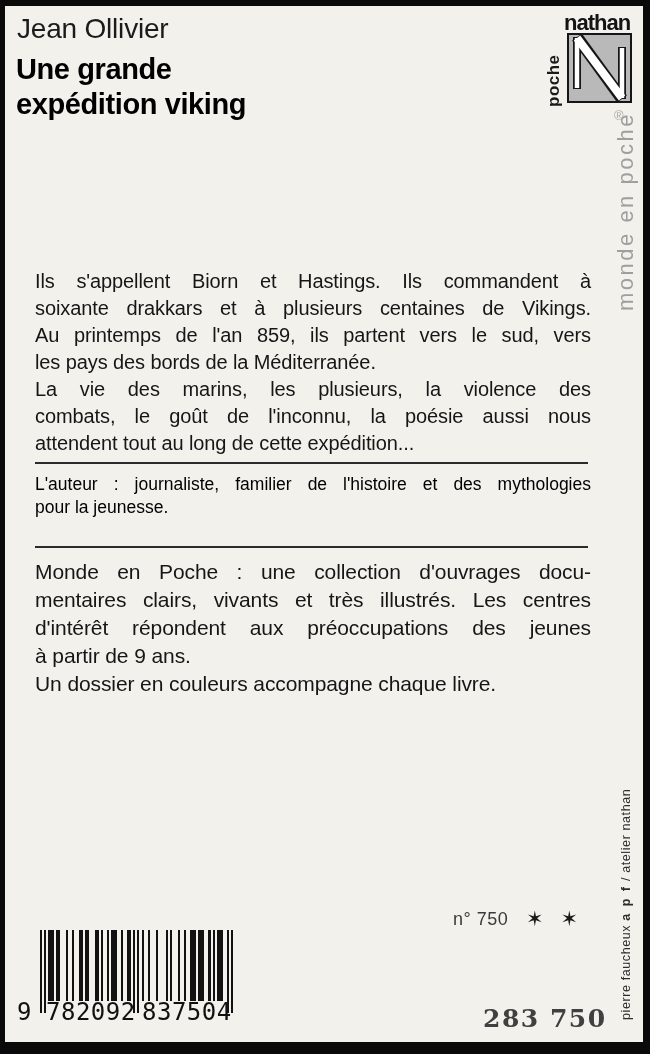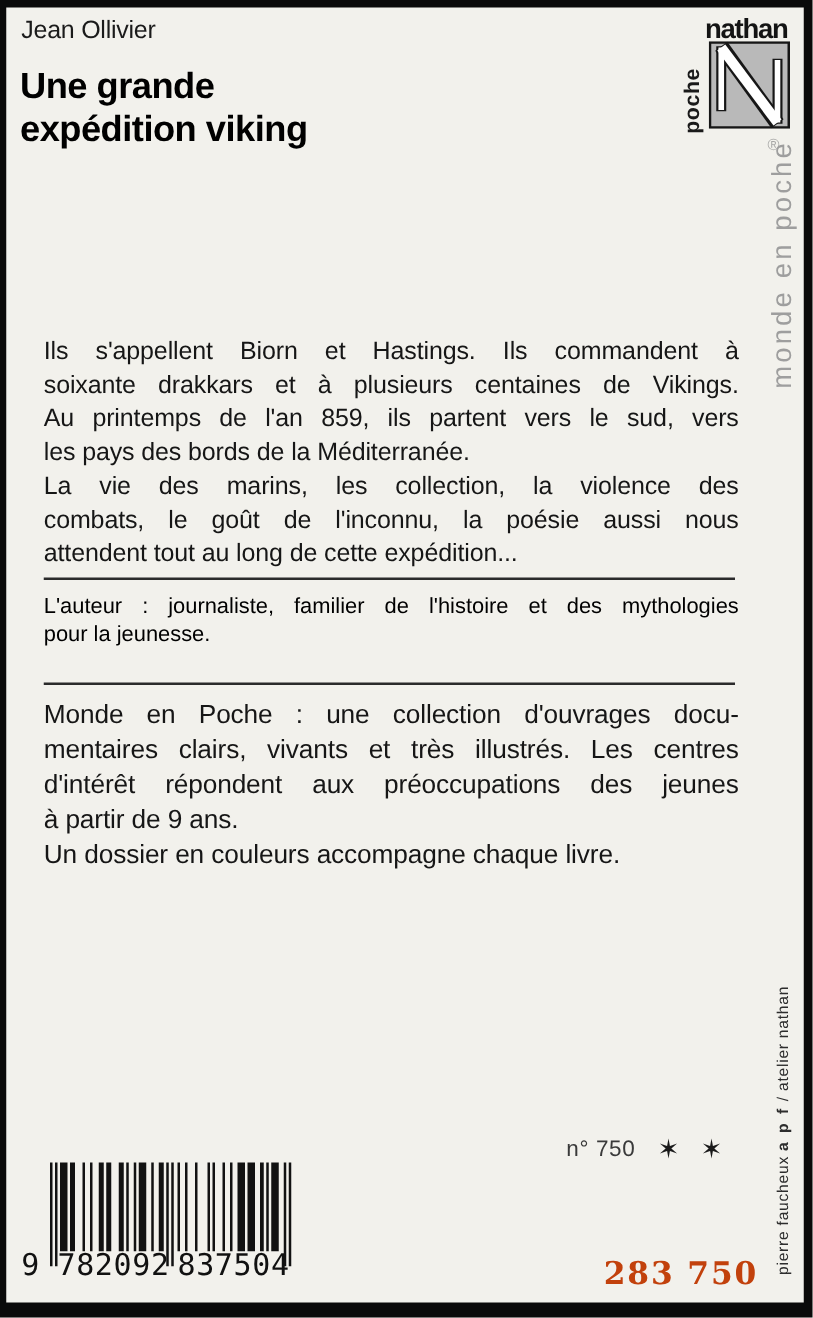--- a/index.html
+++ b/index.html
@@ -7,21 +7,21 @@
     width:650px;height:1054px;background:#0a0a0a;position:relative;
     font-family:"Liberation Sans", sans-serif;
     -webkit-font-smoothing:antialiased;
   }
   .page{
     position:absolute;left:5px;top:6px;width:638px;height:1036px;
     background:#f2f1ec;overflow:hidden;
   }
   
   .author-name{
-    position:absolute;left:12px;top:7px;font-size:20px;color:#1b1b1b;
+    position:absolute;left:12px;top:7px;font-size:28px;color:#1b1b1b;
     letter-spacing:-0.2px;
   }
   .book-title{
     position:absolute;left:11px;top:46px;font-size:29px;font-weight:bold;
     line-height:35px;letter-spacing:-0.4px;white-space:pre-line;
   }
   
   .nathan-word{
     position:absolute;left:559px;top:4px;font-size:22px;font-weight:bold;
     color:#141414;letter-spacing:-1px;
@@ -68,21 +68,21 @@
   .bc-g2{left:125px;width:88px;text-align:left;}
   .issue-number{
     position:absolute;left:448px;top:903px;font-size:18px;color:#3a3a3a;
     letter-spacing:0.5px;
   }
   .stars{position:absolute;left:521px;top:901px;font-size:21px;color:#1a1a1a;}
   .stars .star{margin-right:11px;}
   .stock-code{
     position:absolute;left:478px;top:998px;
     font-family:"DejaVu Serif", serif;font-weight:bold;font-size:25px;
-    color:#c2410c;letter-spacing:1.5px;
+    color:#404040;letter-spacing:1.5px;
   }
   .credit-strip{
     position:absolute;left:610px;top:780px;height:234px;width:22px;
     writing-mode:vertical-rl;transform:rotate(180deg);
     font-size:12.5px;color:#2d2d2d;letter-spacing:0.6px;text-align:left;
     line-height:22px;
   }
   .credit-strip .bold-seg{font-weight:bold;letter-spacing:2px;}
 </style>
 </head>
@@ -110,21 +110,21 @@
   </div>
   <div class="reg-mark">®</div>
 
   <div class="side-strip">monde en poche</div>
 
   <div class="textblock synopsis">
       <div class="pline jfull">Ils s'appellent Biorn et Hastings. Ils commandent à</div>
       <div class="pline jfull">soixante drakkars et à plusieurs centaines de Vikings.</div>
       <div class="pline jfull">Au printemps de l'an 859, ils partent vers le sud, vers</div>
       <div class="pline">les pays des bords de la Méditerranée.</div>
-      <div class="pline jfull">La vie des marins, les collection, la violence des</div>
+      <div class="pline jfull">La vie des marins, les plusieurs, la violence des</div>
       <div class="pline jfull">combats, le goût de l'inconnu, la poésie aussi nous</div>
       <div class="pline">attendent tout au long de cette expédition...</div>
     </div>
 
   <div class="hrule rule-1"></div>
 
   <div class="textblock author-note">
       <div class="pline jfull">L'auteur : journaliste, familier de l'histoire et des mythologies</div>
       <div class="pline">pour la jeunesse.</div>
     </div>

